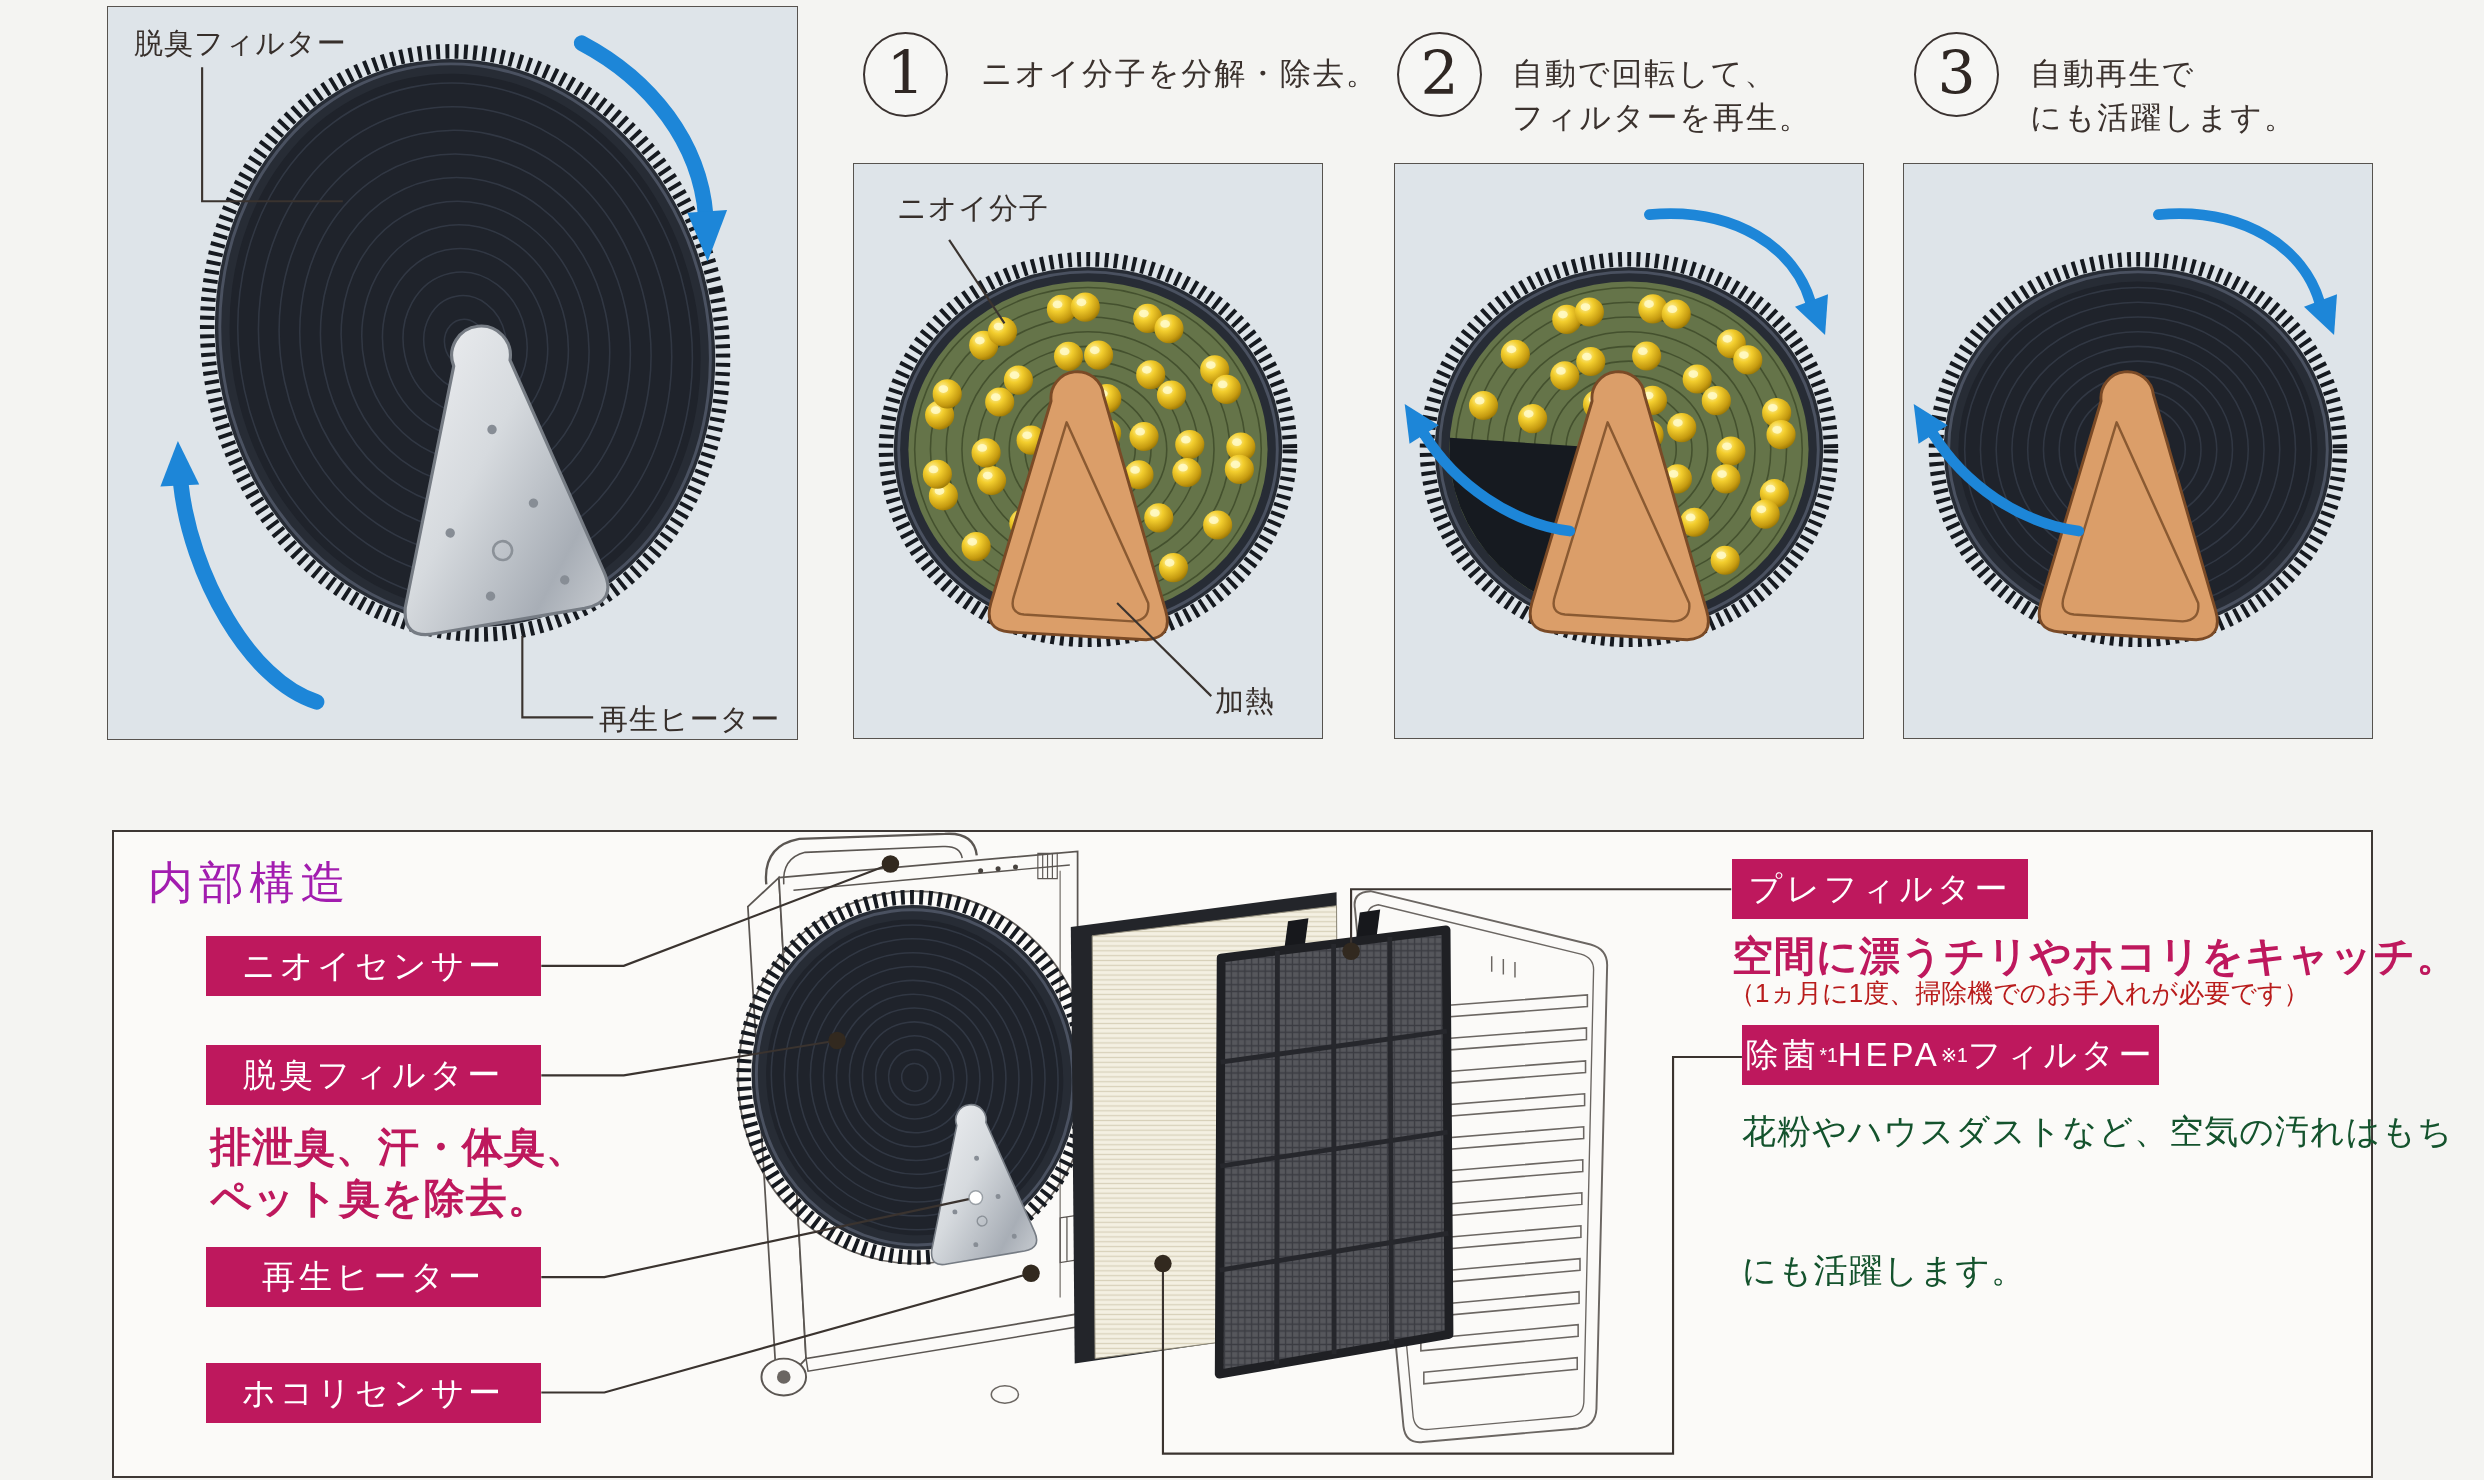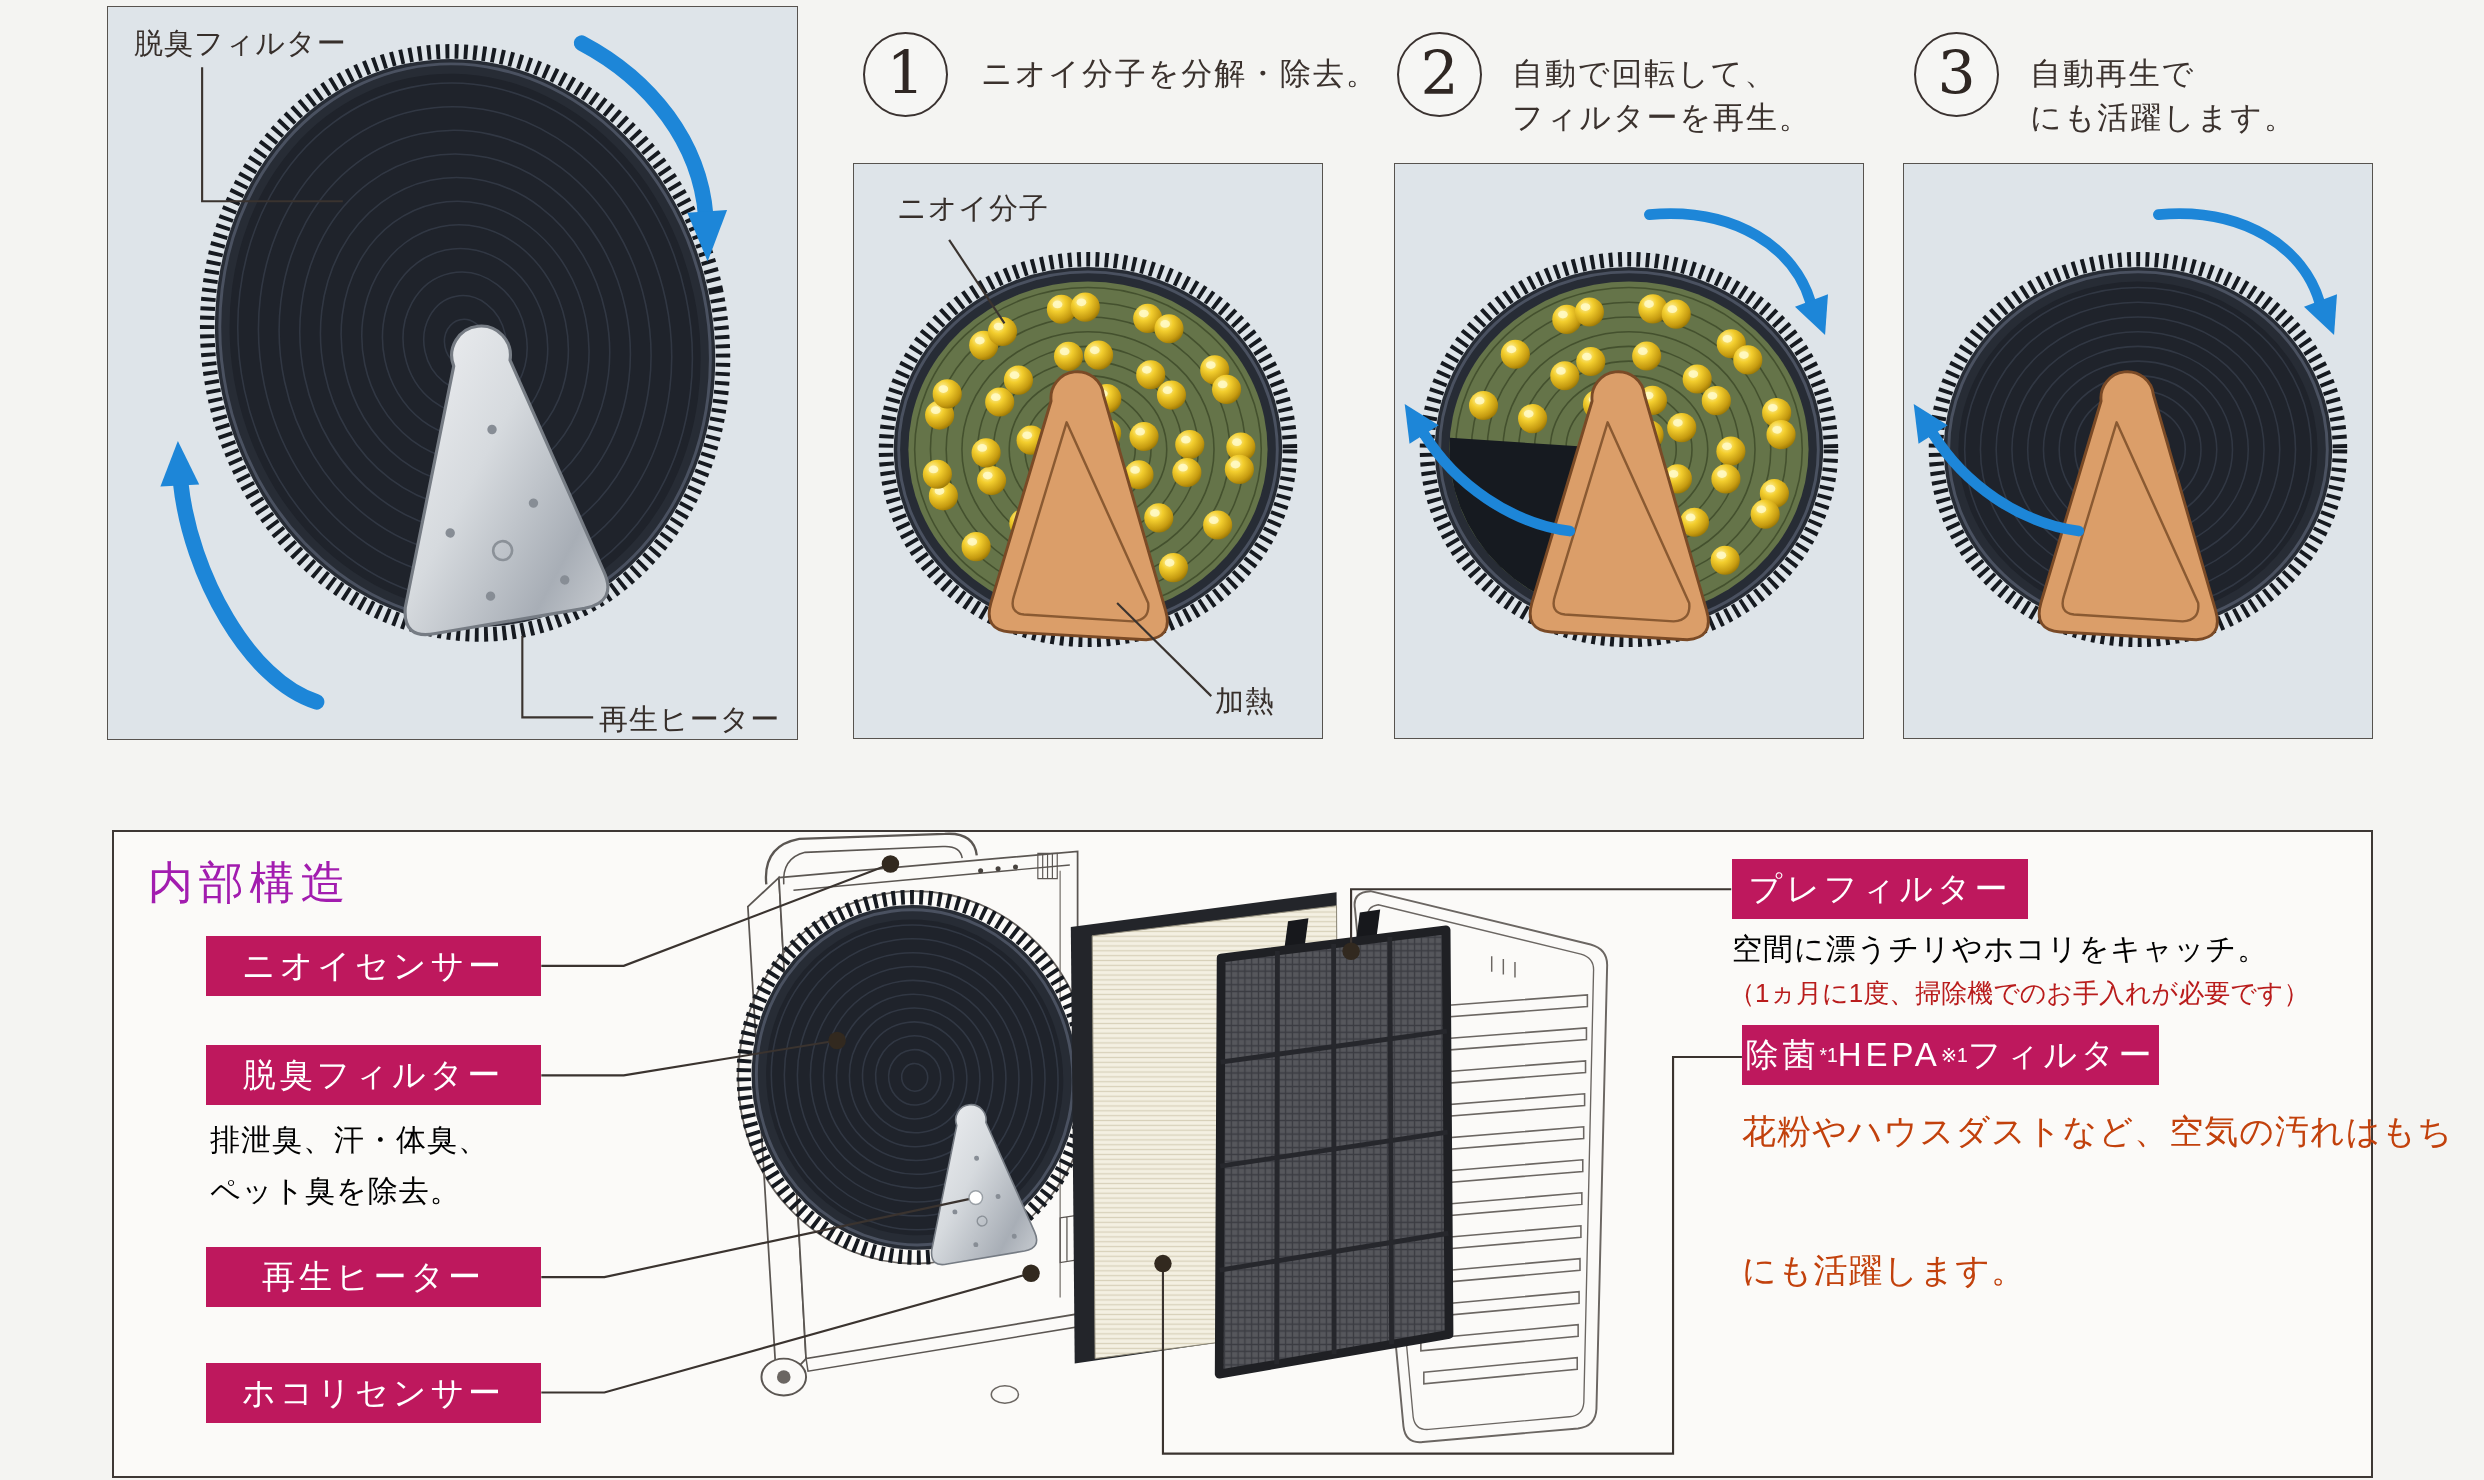--- a/index.html
+++ b/index.html
@@ -16,23 +16,23 @@
      background:#f6f6f4;box-sizing:border-box;text-align:center;line-height:78px;
      font-family:"DejaVu Serif","Liberation Serif",serif;font-size:60px;color:#2f2723;}
   .step-text{position:absolute;top:52px;font-size:31px;line-height:44px;letter-spacing:1.9px;white-space:nowrap;color:#3b322e;}
   #bottom{position:absolute;left:112px;top:830px;width:2261px;height:648px;background:#fbfaf8;
           border:2.9px solid #3e3835;box-sizing:border-box;}
   #bottom svg{position:absolute;left:0;top:0;}
   .btitle{position:absolute;left:34px;top:21.3px;font-size:45px;letter-spacing:5.8px;color:#a21caf;}
   .gbox{position:absolute;background:#be185d;color:#ffffff;height:60px;display:flex;align-items:center;
         justify-content:center;font-size:33px;letter-spacing:3.9px;white-space:nowrap;}
   .gbox .sup{font-size:19.4px;vertical-align:super;letter-spacing:0;}
-  .btext{position:absolute;font-size:30px;letter-spacing:1px;white-space:nowrap;color:#000000;}
+  .btext{position:absolute;font-size:41px;letter-spacing:1px;white-space:nowrap;color:#be185d;font-weight:bold;}
   .bnote{position:absolute;font-size:26px;letter-spacing:0;white-space:nowrap;color:#b91c1c;}
-  .bpara{position:absolute;font-size:34px;letter-spacing:1px;white-space:nowrap;color:#c2410c;font-family:Liberation Mono, monospace;}
+  .bpara{position:absolute;font-size:34px;letter-spacing:1px;white-space:nowrap;color:#14532d;font-family:Liberation Mono, monospace;}
   .bpara .sup,.btext .sup{font-size:20.4px;vertical-align:super;}
   .overlay{position:absolute;left:0;top:0;pointer-events:none;}
 </style>
 </head>
 <body>
 
 <svg width="0" height="0" style="position:absolute">
   <defs>
     <radialGradient id="goldG" cx="35%" cy="30%" r="80%">
       <stop offset="0" stop-color="#fff4a8"></stop>

